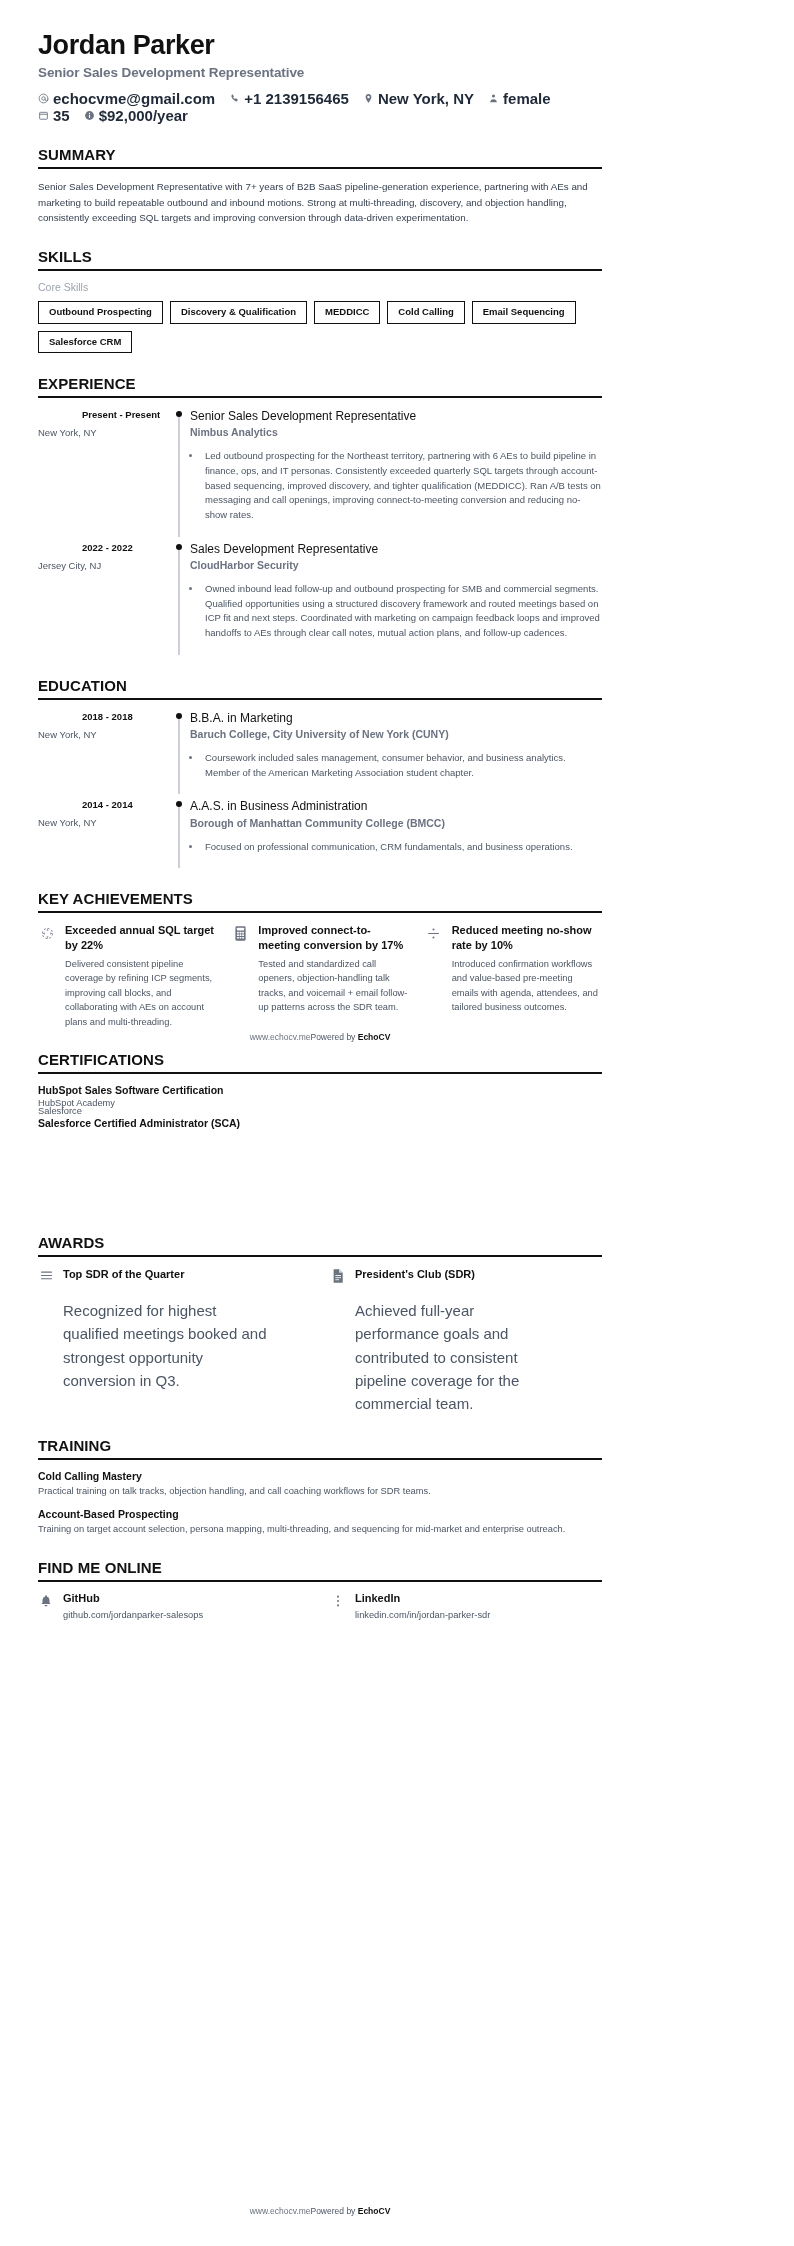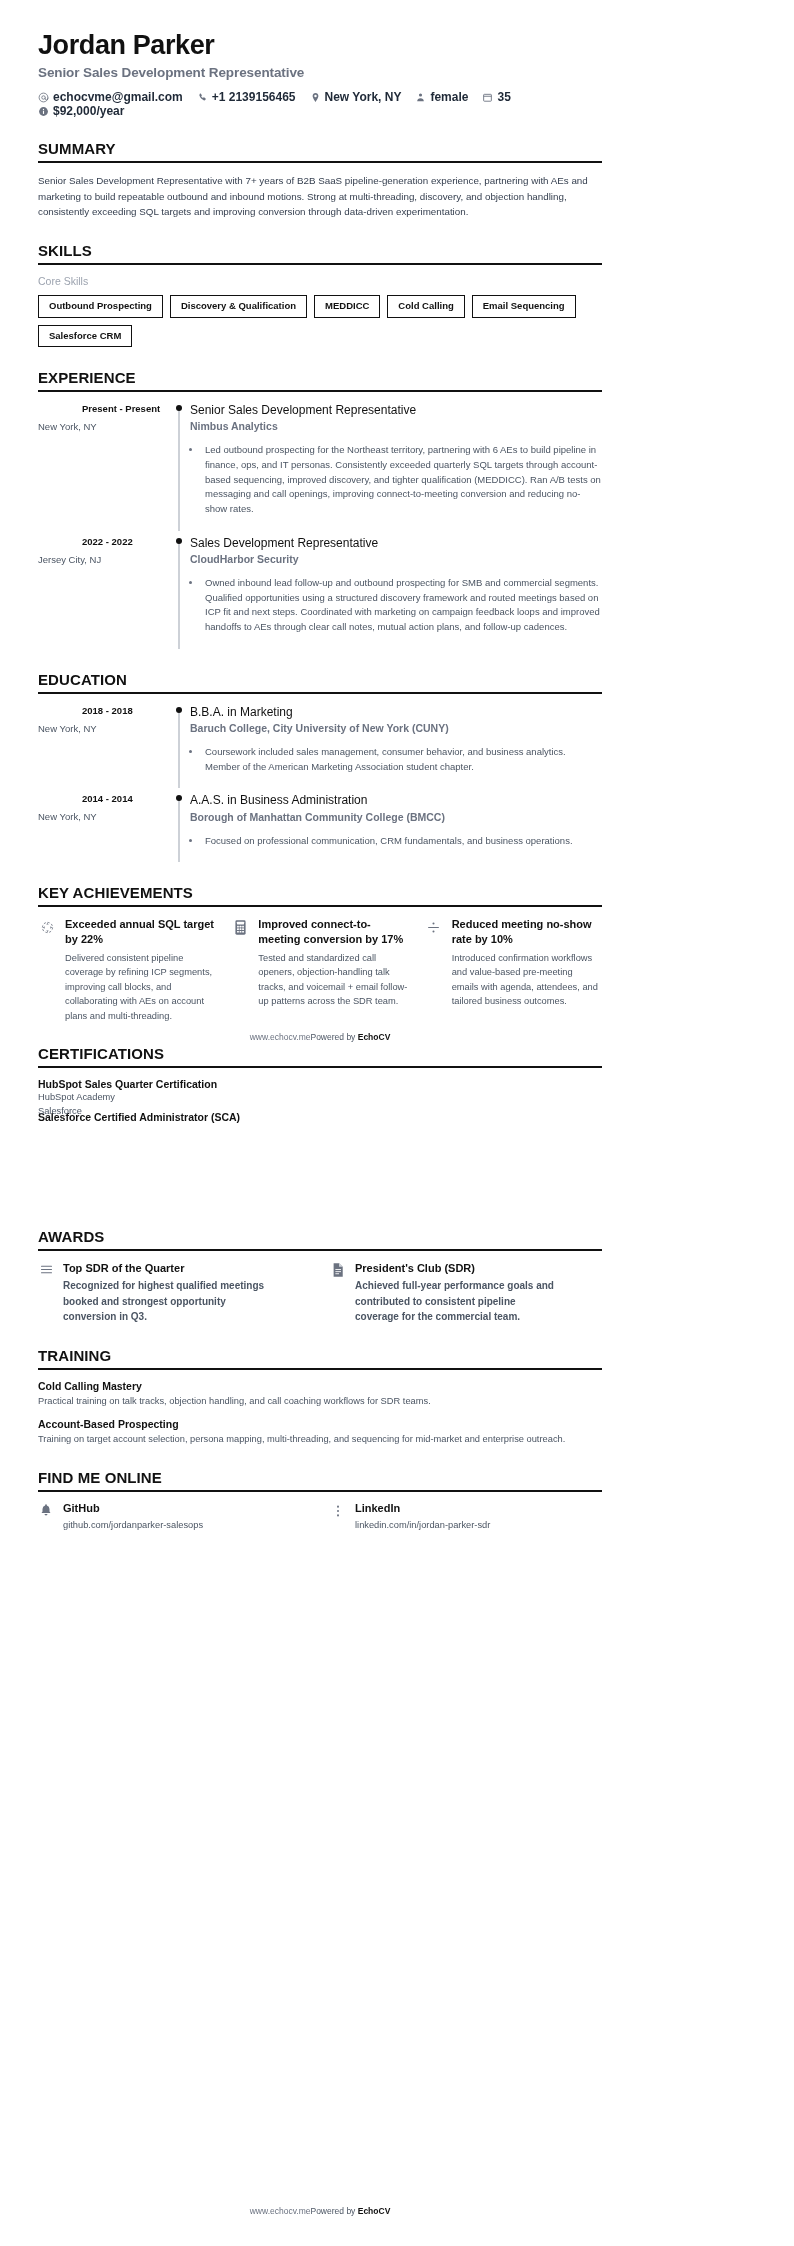--- a/index.html
+++ b/index.html
@@ -38,21 +38,21 @@
     flex-wrap: wrap;
     align-items: center;
     gap: 0;
     margin-top: 10px;
   }
   .contact-item {
     display: flex;
     align-items: center;
     gap: 4px;
     margin-right: 14px;
-    font-size: 12px;
+    font-size: 15px;
     font-weight: 700;
     color: #1f2937;
     white-space: nowrap;
   }
   .contact-item .ci {
     display: inline-flex;
     align-items: center;
     justify-content: center;
     width: 11px;
     height: 11px;
@@ -229,26 +229,25 @@
     justify-content: center;
     margin-top: 1px;
   }
   .award-title {
     font-size: 11px;
     font-weight: 700;
     color: #111111;
     line-height: 1.3;
   }
   .award-desc {
-    font-size: 10px;
+    font-size: 15px;
     line-height: 1.55;
     color: #4b5563;
-    margin-top: 3px;
+    margin-top: 18px;
     max-width: 205px;
-    font-weight: bold;
   }
 
   
   .train-item { margin-bottom: 9px; }
   .train-name {
     font-size: 10.5px;
     font-weight: 700;
     color: #111111;
   }
   .train-desc {
@@ -542,21 +541,21 @@
           </div>
         </div>
 
       </div>
     </div>
 
     <div class="section">
       <div class="section-title">CERTIFICATIONS</div>
       <div class="section-rule"></div>
       <div class="cert-item">
-        <div class="cert-name">HubSpot Sales Quarter Certification</div>
+        <div class="cert-name">HubSpot Sales Software Certification</div>
         <div class="cert-issuer">HubSpot Academy</div>
       </div>
       <div class="cert-item">
         <div class="cert-name">Salesforce Certified Administrator (SCA)</div>
       </div>
     </div>
 
   </div>
 
   <div class="page-footer footer-one">

